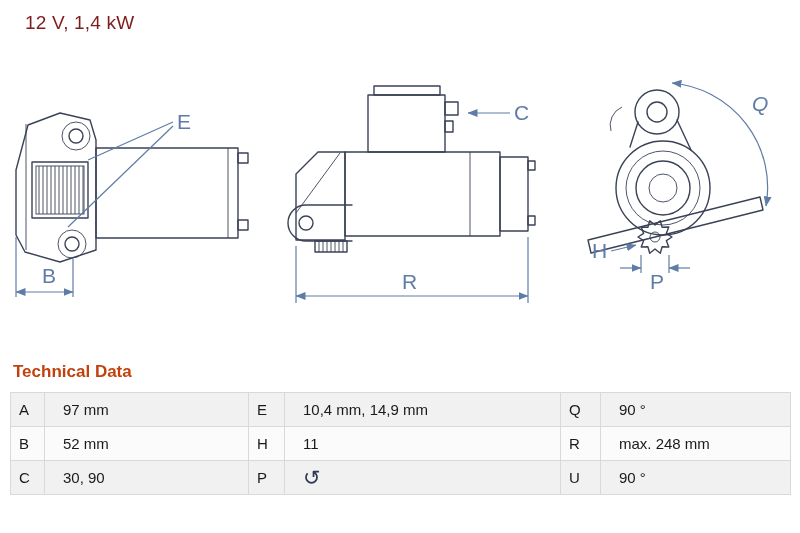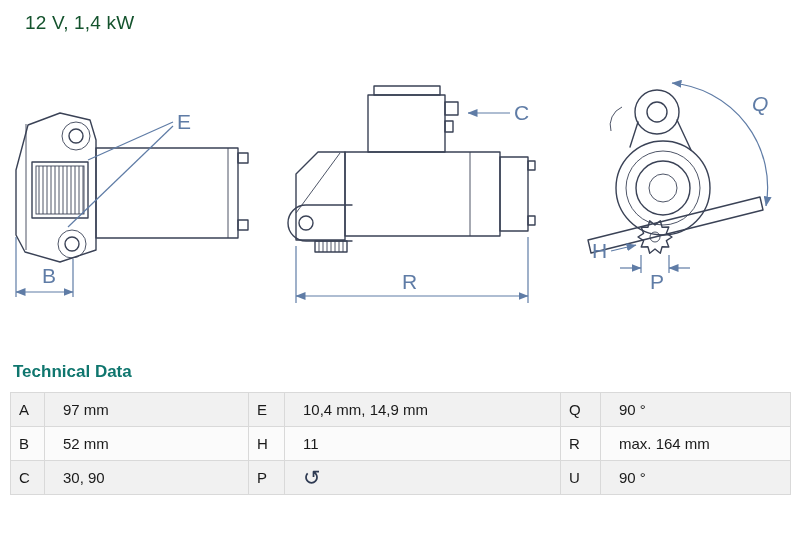--- a/index.html
+++ b/index.html
@@ -1,34 +1,34 @@
 <!DOCTYPE html>
 <html><head>
 <meta charset="utf-8">
 <style>
   * { margin:0; padding:0; box-sizing:border-box; }
   html,body { width:800px; height:533px; background:#ffffff; font-family:"Liberation Sans",sans-serif; }
   .page { position:relative; width:800px; height:533px; background:#ffffff; overflow:hidden; }
 
   .spec-header {
     position:absolute; left:25px; top:12px;
-    font-size:19px; color:#14532d; letter-spacing:0.2px;
+    font-size:19px; color:#7f1d1d; letter-spacing:0.2px;
   }
 
   .diagram-wrap { position:absolute; left:0; top:45px; width:800px; height:300px; }
 
   svg .dk     { stroke:#3a4256; stroke-width:1.4; fill:none; stroke-linejoin:round; stroke-linecap:round; }
   svg .dkthin { stroke:#3a4256; stroke-width:0.9; fill:none; }
   svg .dim    { stroke:#5f7ca6; stroke-width:1.2; fill:none; }
   svg .lbl    { fill:#5f7ca6; font-size:21px; font-family:"Liberation Sans",sans-serif; }
   svg .lbl-it { font-style:italic; }
 
   .tech-title {
     position:absolute; left:13px; top:362px;
-    font-size:17px; font-weight:bold; color:#0f766e;
+    font-size:17px; font-weight:bold; color:#c2410c;
   }
 
   .tech-table {
     position:absolute; left:10px; top:392px; width:780px;
     border-collapse:collapse; table-layout:fixed;
     font-size:15px; color:#1a1a1a;
   }
   .tech-table td { border:1px solid #d9d9d9; height:34px; padding:0 0 0 8px; vertical-align:middle; }
   .tech-table tr:nth-child(odd)  td { background:#f1f1f1; }
   .tech-table tr:nth-child(even) td { background:#fbfbfb; }
@@ -156,21 +156,21 @@
         <td class="v">10,4 mm, 14,9 mm</td>
         <td class="k">Q</td>
         <td class="v">90 °</td>
       </tr>
       <tr>
         <td class="k">B</td>
         <td class="v">52 mm</td>
         <td class="k">H</td>
         <td class="v">11</td>
         <td class="k">R</td>
-        <td class="v">max. 164 mm</td>
+        <td class="v">max. 248 mm</td>
       </tr>
       <tr>
         <td class="k">C</td>
         <td class="v">30, 90</td>
         <td class="k">P</td>
         <td class="v">
           <span class="rot-icon">↺</span>
         </td>
         <td class="k">U</td>
         <td class="v">90 °</td>

